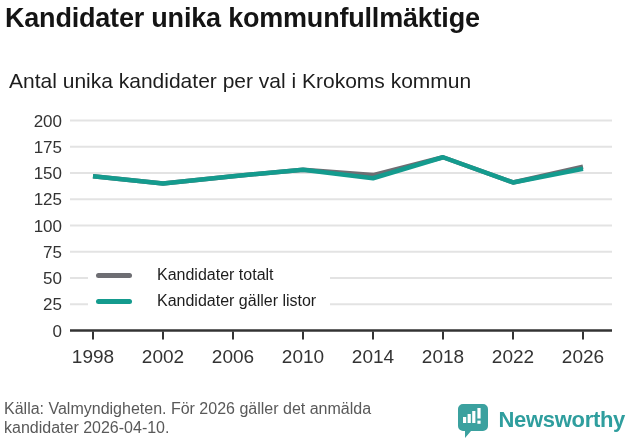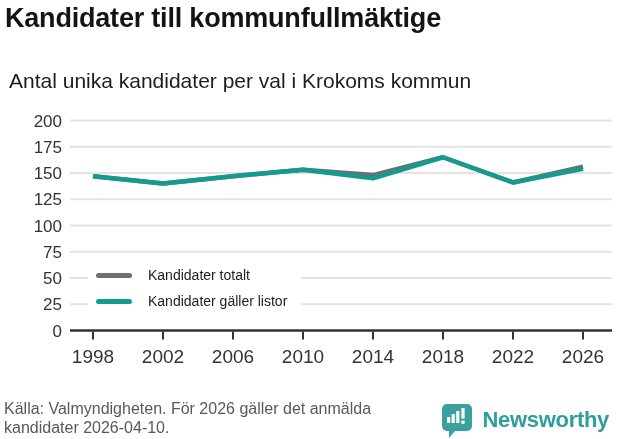--- a/index.html
+++ b/index.html
@@ -15,39 +15,39 @@
     position:absolute;left:5px;top:65px;margin:4px;
     font-size:21px;font-weight:normal;color:#1d1d1d;
   }
   #chart-svg{position:absolute;left:0;top:0;}
   #legend{
     position:absolute;left:88px;top:260px;background:#ffffff;
     padding:2px 14px 2px 8px;display:flex;flex-direction:column;
   }
   .lrow{display:flex;align-items:center;height:26px;}
   .swatch{width:36px;height:5px;border-radius:2.5px;flex:0 0 auto;}
-  .llabel{margin-left:16px;font-size:14px;color:#1d1d1d;white-space:nowrap;}
+  .llabel{margin-left:25px;font-size:16px;color:#1d1d1d;white-space:nowrap;}
   #footer{
-    position:absolute;left:0;right:16px;top:398px;height:41px;
+    position:absolute;left:0;right:0;top:398px;height:41px;
     display:flex;justify-content:space-between;align-items:flex-start;
   }
   #source{
     margin:2px 0 0 4px;width:430px;font-size:16px;line-height:1.17;color:#595959;
   }
   #brand{
     display:flex;align-items:center;margin:4px 6px 0 0;gap:8px;
   }
   #brand-text{font-size:22px;font-weight:bold;letter-spacing:-0.3px;}
 </style>
 </head>
 <body>
 
 <div id="card">
 
-  <h1 id="title">Kandidater till kommunfullmäktige</h1>
+  <h1 id="title">Kandidater unika kommunfullmäktige</h1>
   <p id="subtitle">Antal unika kandidater per val i Krokoms kommun</p>
 
   <svg id="chart-svg" width="631" height="439" viewBox="0 0 631 439">
       <text x="62" y="336.5" text-anchor="end" font-size="17" fill="#333333">0</text>
       <line x1="70" y1="304.25" x2="612" y2="304.25" stroke="#e3e3e3" stroke-width="2"></line>
       <text x="62" y="310.25" text-anchor="end" font-size="17" fill="#333333">25</text>
       <line x1="70" y1="278" x2="612" y2="278" stroke="#e3e3e3" stroke-width="2"></line>
       <text x="62" y="284" text-anchor="end" font-size="17" fill="#333333">50</text>
       <line x1="70" y1="251.75" x2="612" y2="251.75" stroke="#e3e3e3" stroke-width="2"></line>
       <text x="62" y="257.75" text-anchor="end" font-size="17" fill="#333333">75</text>

